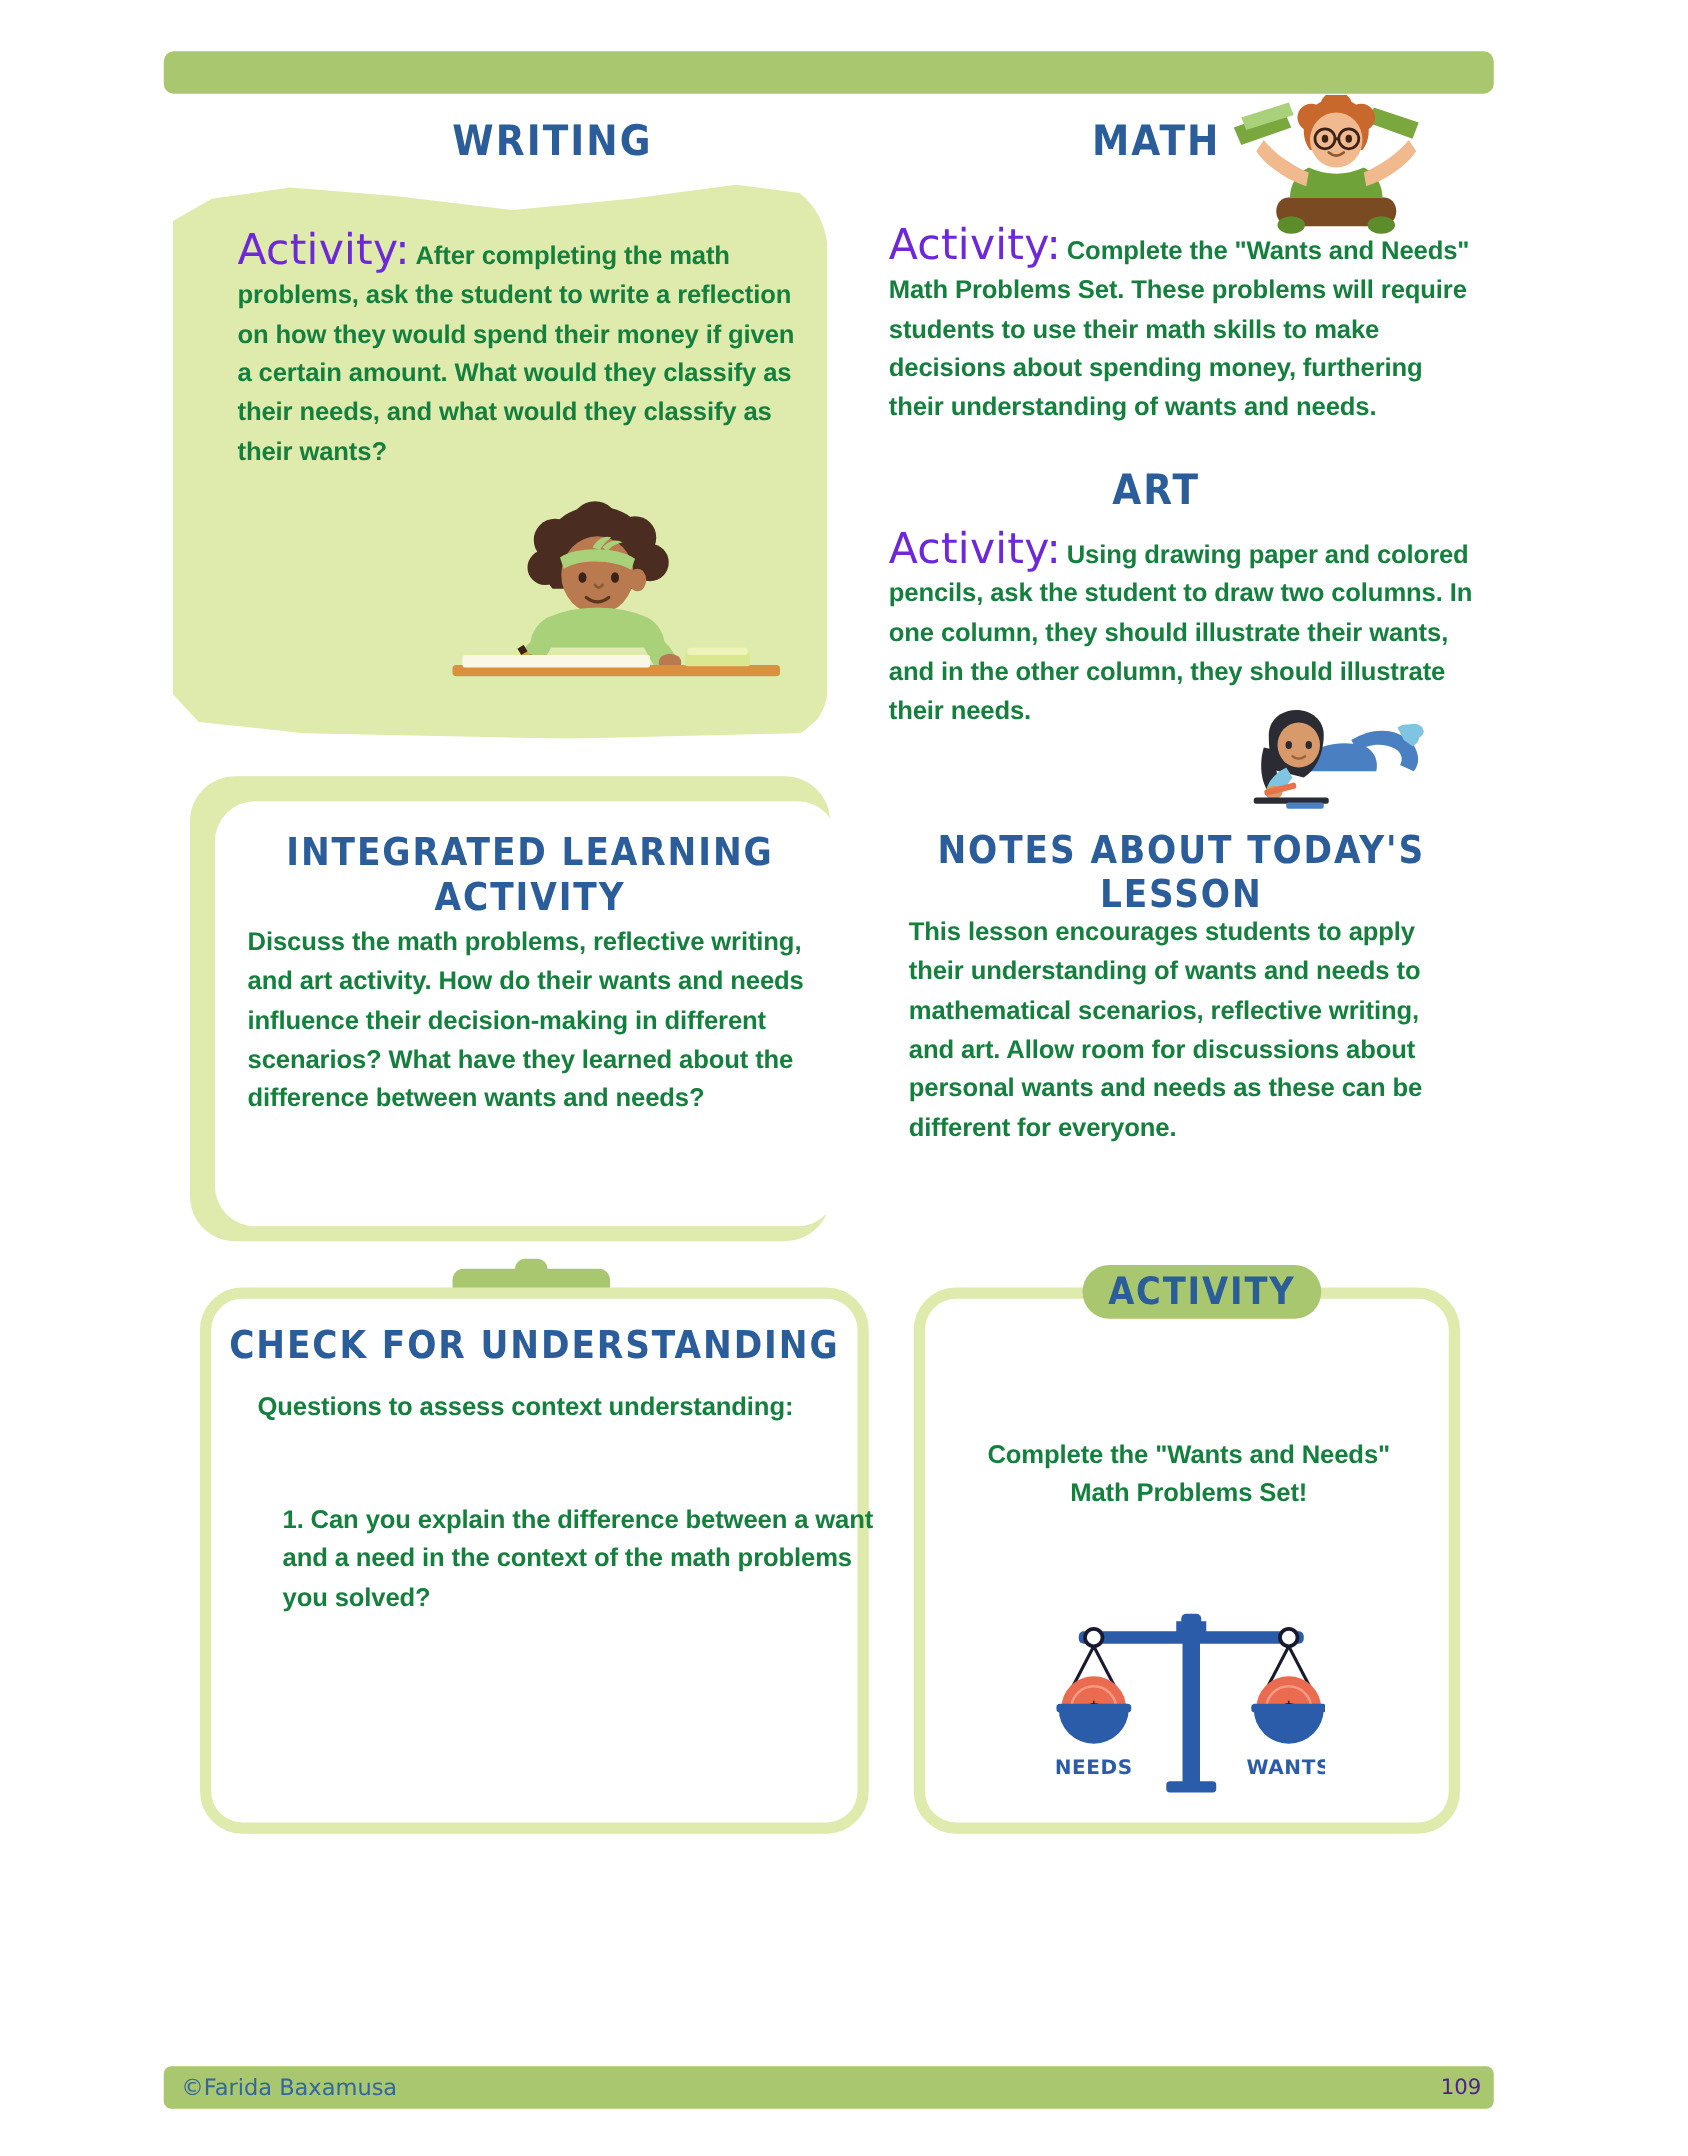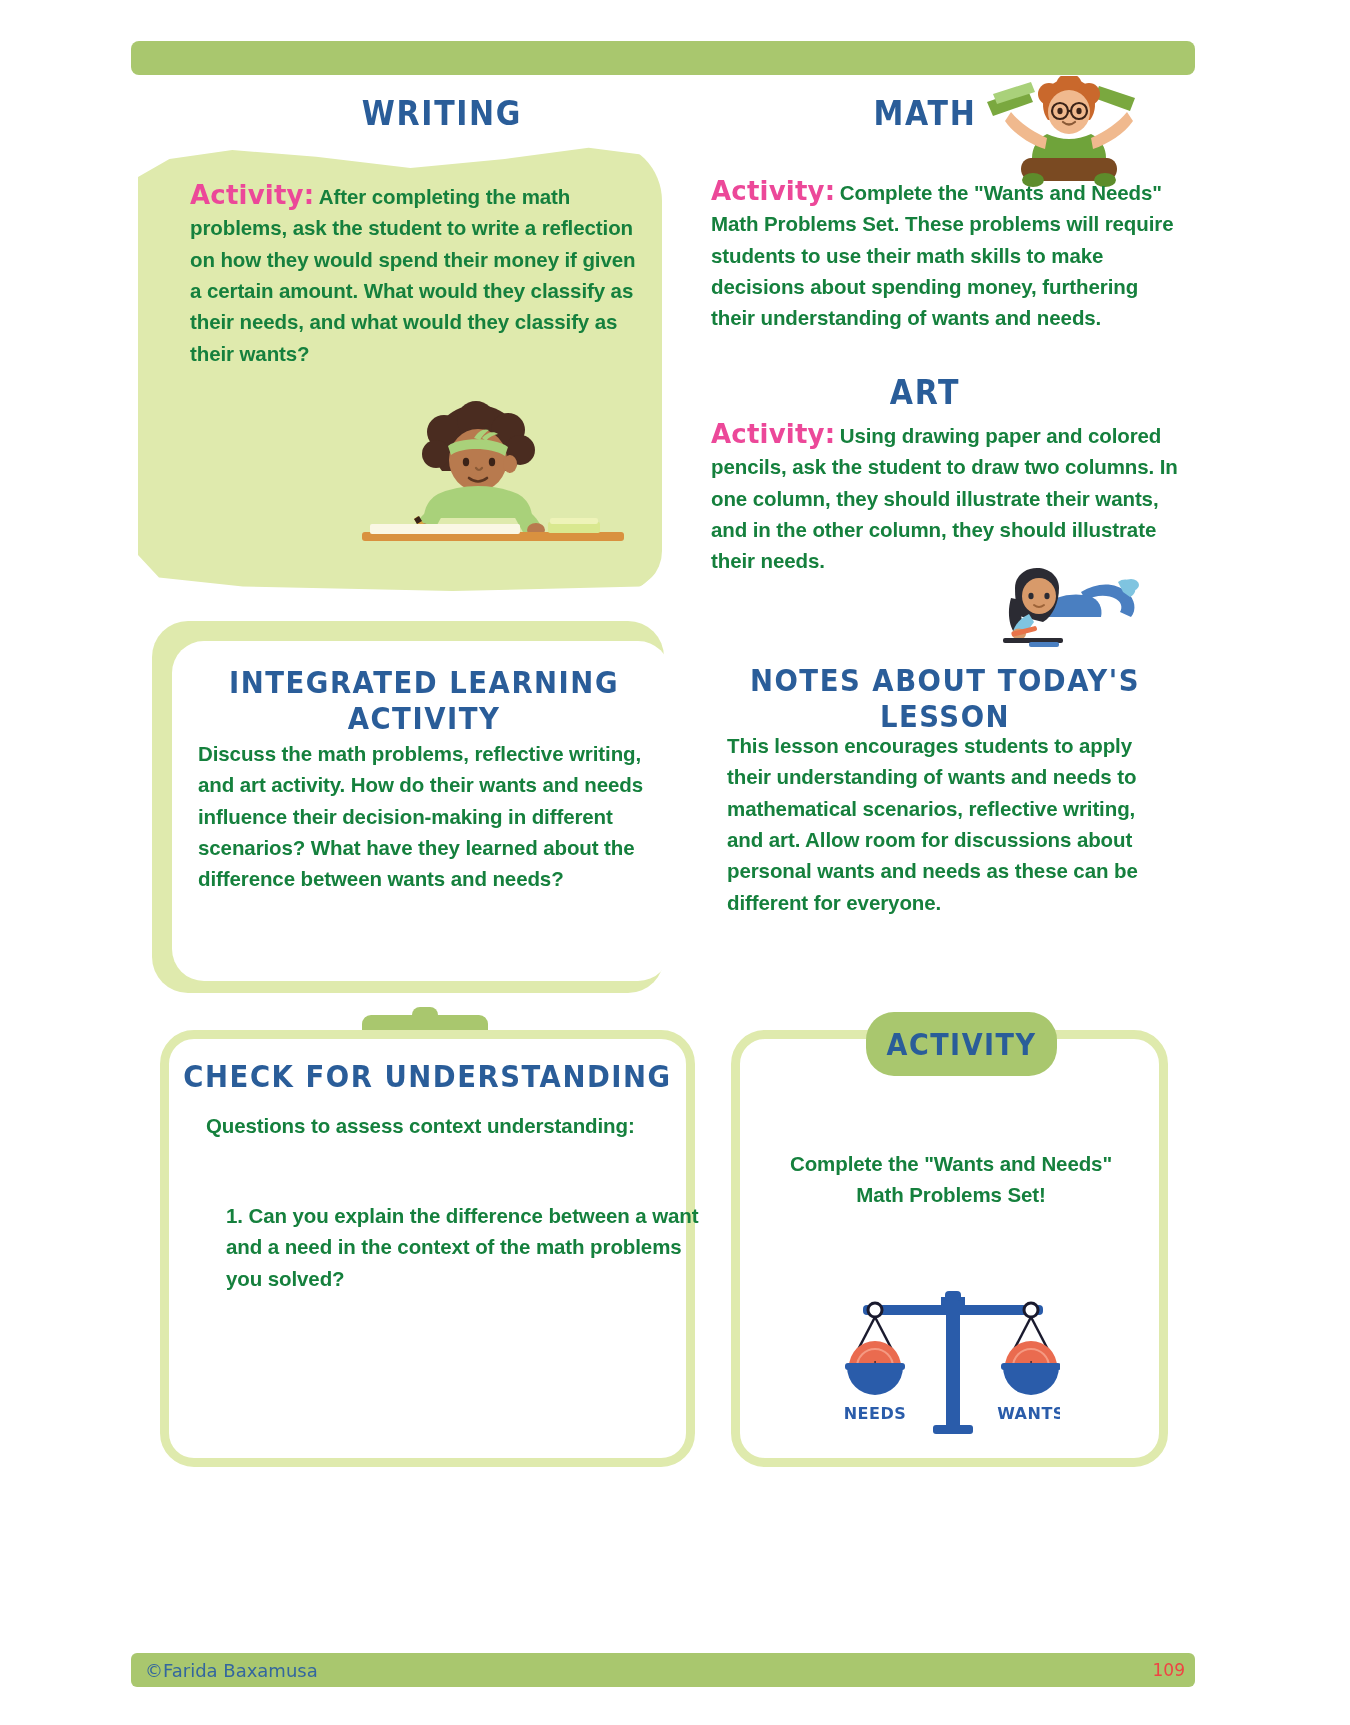--- a/index.html
+++ b/index.html
@@ -24,23 +24,23 @@
   }
   .body-text {
     color: #15803d;
     font-weight: bold;
     font-size: 20.5px;
     line-height: 1.53;
     letter-spacing: -0.1px;
   }
   .activity-lead {
     font-family: "DejaVu Sans", sans-serif;
-    font-weight: bold;
-    font-size: 26px;
-    color: #ec4899;
+    font-weight: normal;
+    font-size: 34px;
+    color: #6d28d9;
     letter-spacing: 0.2px;
   }
 
   
   .top-bar {
     position: absolute;
     left: 131px; top: 41px;
     width: 1064px; height: 34px;
     background: #a9c76e;
     border-radius: 8px;
@@ -187,21 +187,21 @@
     position: absolute;
     left: 731px; top: 1030px;
     width: 437px; height: 437px;
     background: #ffffff;
     border: 9px solid #dfeaad;
     border-radius: 34px;
   }
   .act-pill {
     position: absolute;
     left: 866px; top: 1012px;
-    width: 191px; height: 64px;
+    width: 191px; height: 43px;
     background: #a9c76e;
     border-radius: 28px;
     display: flex; align-items: center; justify-content: center;
   }
   .act-pill .hand-title { font-size: 27px; }
   .act-body {
     position: absolute;
     left: 766px; top: 1148px;
     width: 370px;
     text-align: center;
@@ -225,21 +225,21 @@
     left: 145px; top: 1660px;
     font-size: 18px;
     color: #33669e;
     font-family: "DejaVu Sans", sans-serif;
   }
   .footer-page {
     position: absolute;
     left: 1135px; top: 1660px;
     width: 50px; text-align: right;
     font-size: 17px;
-    color: #ef4444;
+    color: #4c1d95;
     font-family: "DejaVu Sans", sans-serif;
   }
 </style>
 </head>
 <body>
 
 <div class="top-bar"></div>
 
 <div class="hand-title heading-writing">WRITING</div>
 

